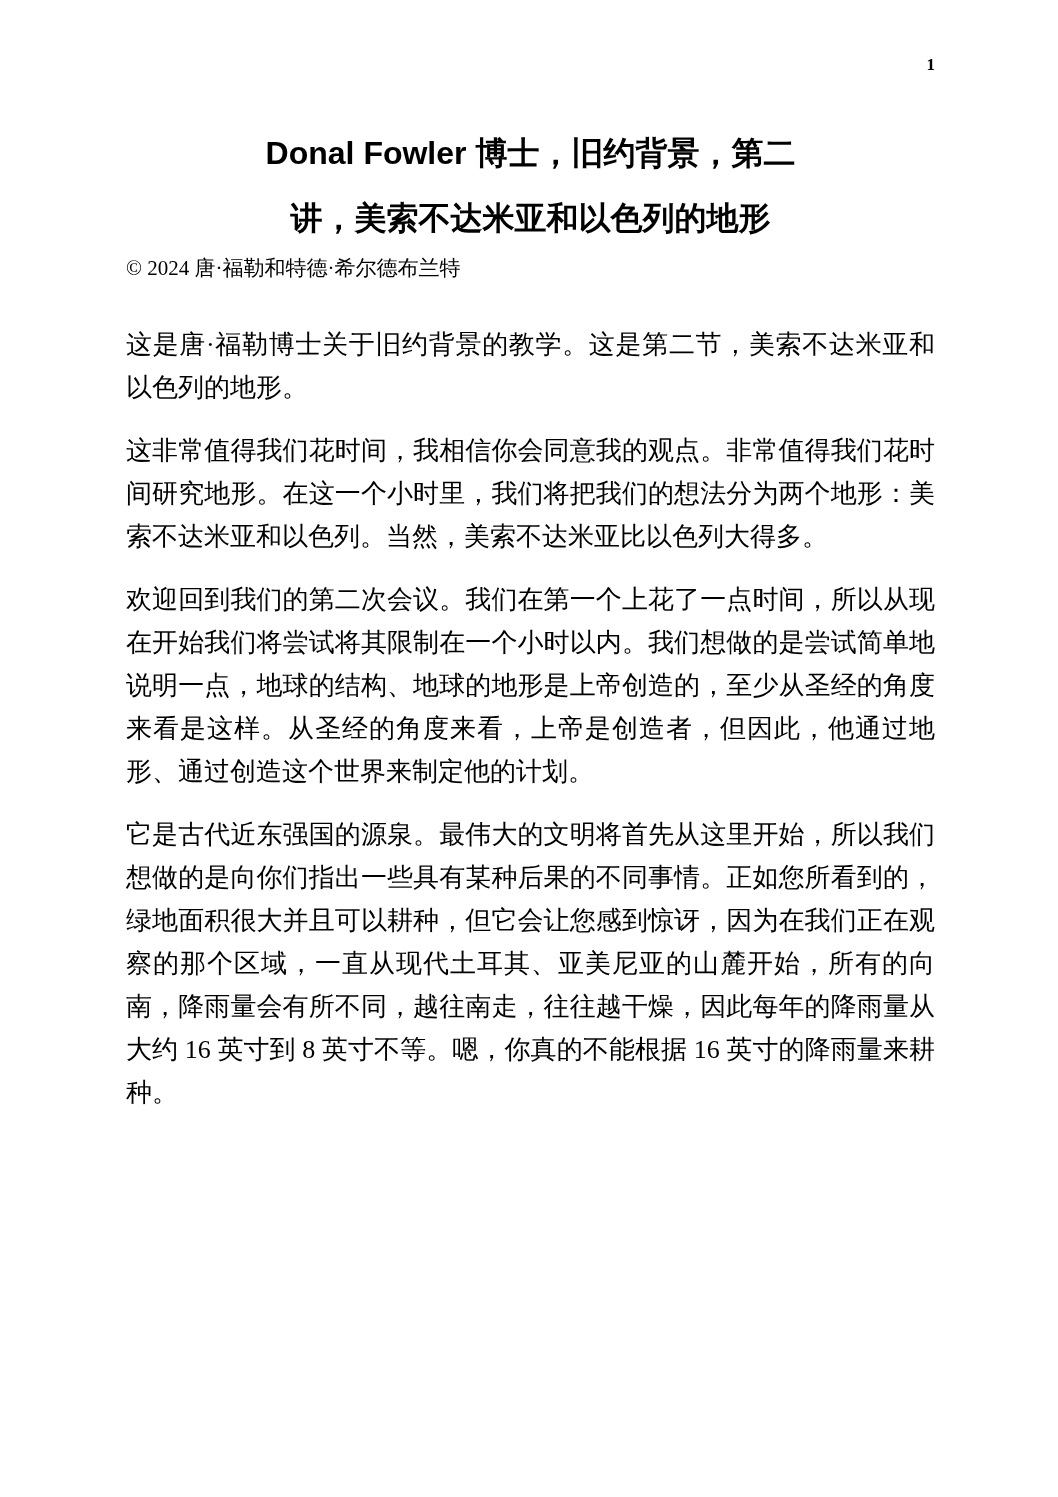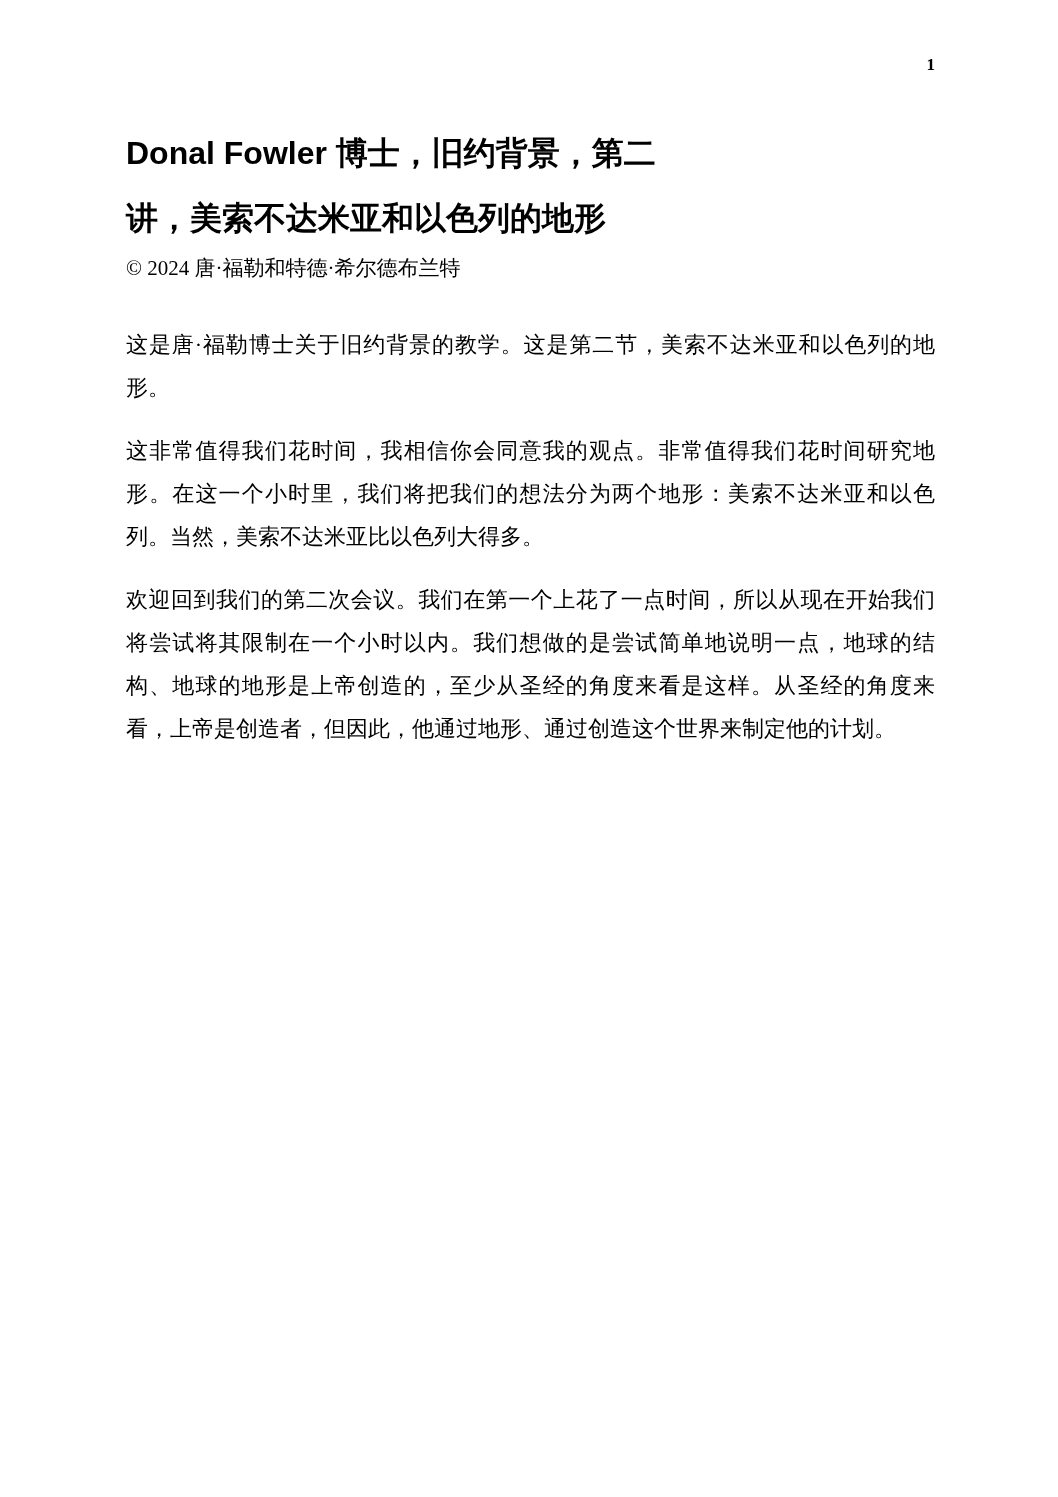--- a/index.html
+++ b/index.html
@@ -21,39 +21,39 @@
   .page-number {
     padding-top: 55px;
     text-align: right;
     font-size: 17px;
     line-height: 20px;
     font-weight: bold;
     font-family: "Liberation Serif", "DejaVu Serif", serif;
   }
   .title {
     margin: 46px 0 0 0;
-    text-align: left;
+    text-align: center;
     font-size: 32px;
     line-height: 65px;
     font-weight: bold;
     font-family: "Liberation Sans", "DejaVu Sans", sans-serif;
   }
   .title .title-line {
     display: block;
   }
   .byline {
     margin-top: 2px;
     text-align: left;
     font-size: 21px;
     line-height: 30px;
     font-family: "Liberation Serif", "DejaVu Serif", serif;
   }
   .content {
     margin-top: 40px;
-    font-size: 22px;
+    font-size: 26px;
     line-height: 43px;
     text-align: justify;
   }
   .content p {
     margin: 0 0 20px 0;
   }
 </style>
 </head>
 <body>
 
@@ -65,15 +65,16 @@
     <span class="title-line">Donal Fowler 博士，旧约背景，第二</span>
     <span class="title-line">讲，美索不达米亚和以色列的地形</span>
   </h1>
 
   <div class="byline">© 2024 唐·福勒和特德·希尔德布兰特</div>
 
   <div class="content">
     <p>这是唐·福勒博士关于旧约背景的教学。这是第二节，美索不达米亚和以色列的地形。</p>
     <p>这非常值得我们花时间，我相信你会同意我的观点。非常值得我们花时间研究地形。在这一个小时里，我们将把我们的想法分为两个地形：美索不达米亚和以色列。当然，美索不达米亚比以色列大得多。</p>
     <p>欢迎回到我们的第二次会议。我们在第一个上花了一点时间，所以从现在开始我们将尝试将其限制在一个小时以内。我们想做的是尝试简单地说明一点，地球的结构、地球的地形是上帝创造的，至少从圣经的角度来看是这样。从圣经的角度来看，上帝是创造者，但因此，他通过地形、通过创造这个世界来制定他的计划。</p>
+    <p>它是古代近东强国的源泉。最伟大的文明将首先从这里开始，所以我们想做的是向你们指出一些具有某种后果的不同事情。正如您所看到的，绿地面积很大并且可以耕种，但它会让您感到惊讶，因为在我们正在观察的那个区域，一直从现代土耳其、亚美尼亚的山麓开始，所有的向南，降雨量会有所不同，越往南走，往往越干燥，因此每年的降雨量从大约 16 英寸到 8 英寸不等。嗯，你真的不能根据 16 英寸的降雨量来耕种。</p>
   </div>
 
 </div>
 
 </body></html>

